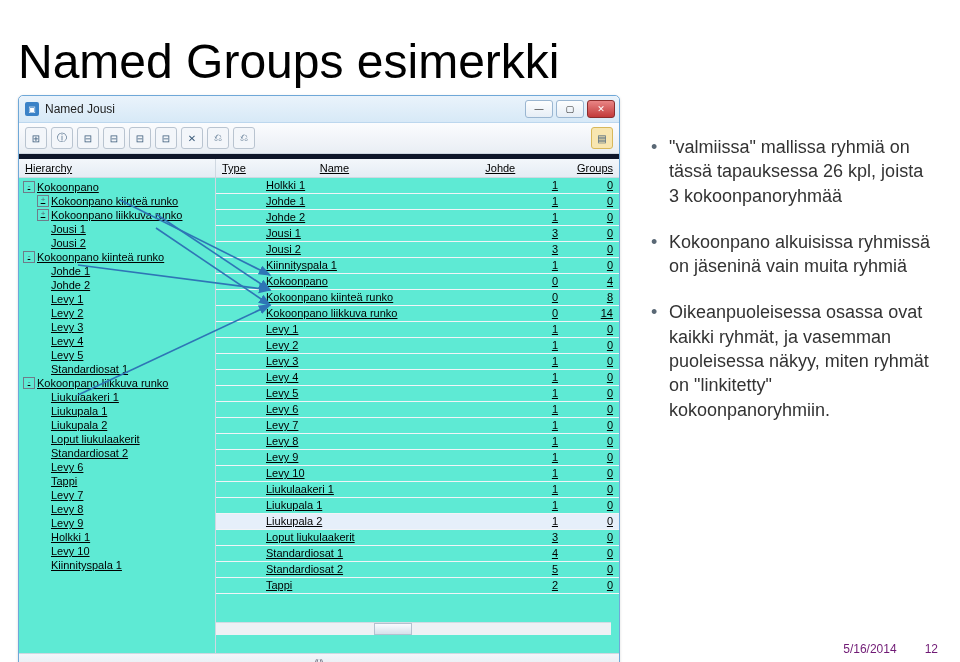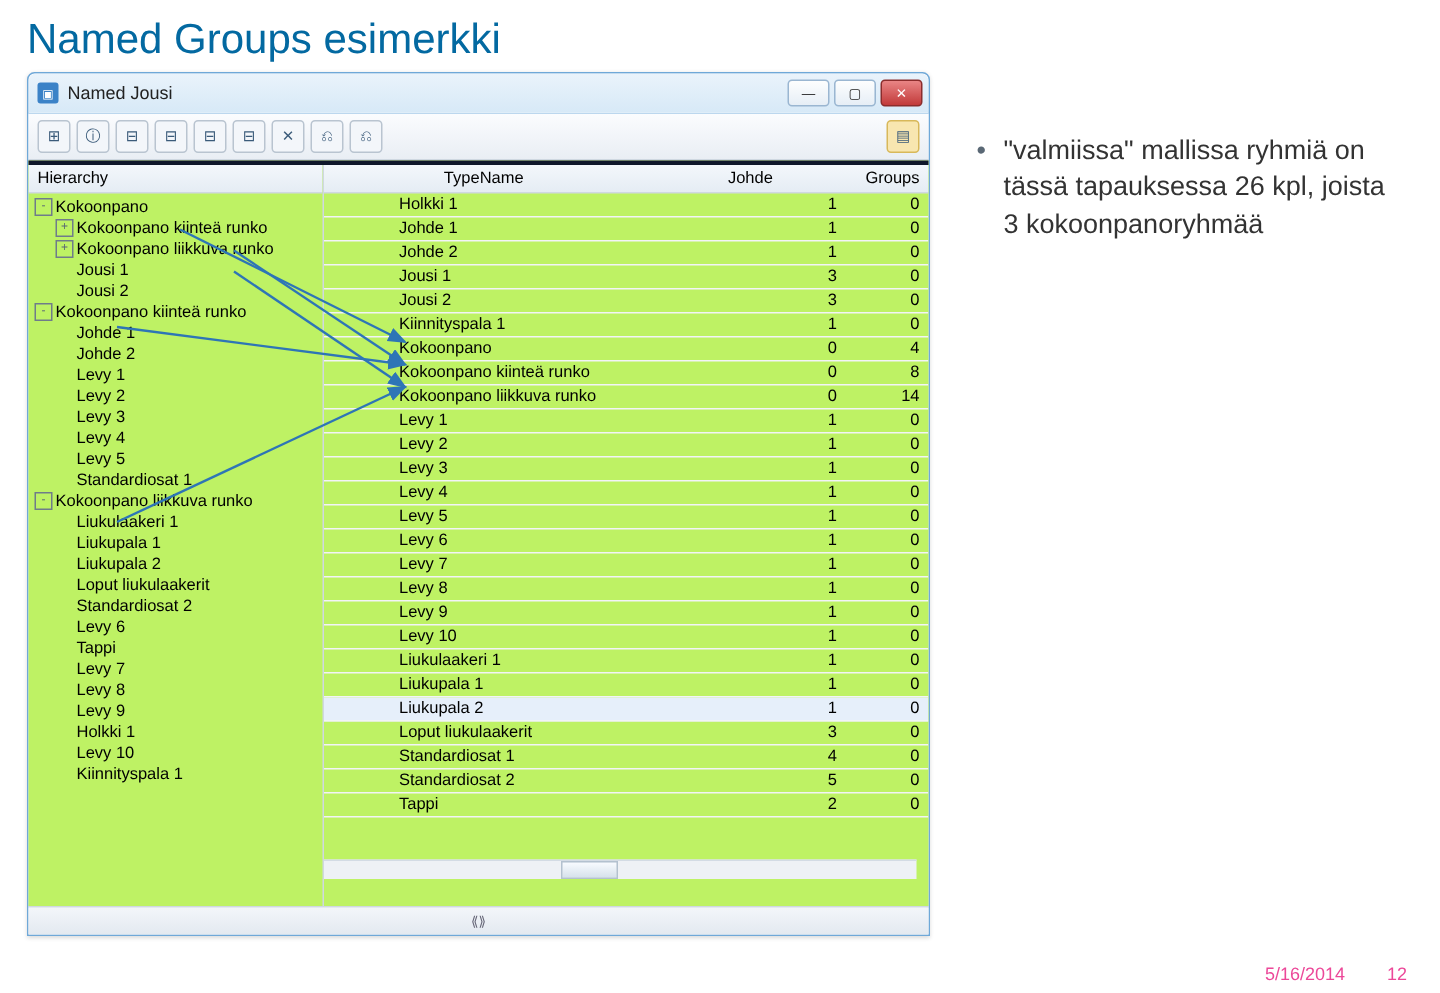--- a/index.html
+++ b/index.html
@@ -7,24 +7,25 @@
     padding: 0;
     width: 960px;
     height: 662px;
     font-family: Arial, sans-serif;
     background: #fff;
     color: #000;
     position: relative;
     overflow: hidden;
   }
   .page-title {
-    font-size: 28px;
-    color: #0369a1;
+    font-size: 48px;
+    color: #000000;
     font-weight: 400;
     padding: 10px 18px 6px 18px;
+    margin-top: 24px;
   }
   .layout {
     display: flex;
     padding: 0 18px;
   }
   .shot-wrap {
     flex: 0 0 605px;
     position: relative;
   }
   .window {
@@ -83,22 +84,23 @@
     background: #f3f6fa;
     display:flex; align-items:center; justify-content:center;
     font-size: 10px;
     color: #3b5b7a;
   }
   .tool-highlight { background:#f8e6b0; border-color:#d8b85a; }
 
   .panes {
     display: flex;
     height: 494px;
-    border-top: 3px solid #0f172a;
-    background: #bef264;
+    border-top: 5px solid #0f172a;
+    background: #5eead4;
+    text-decoration: underline;
   }
   .left-pane {
     flex: 0 0 196px;
     border-right: 1px solid #cfd8e1;
     overflow: hidden;
     font-size: 11px;
   }
   .pane-header {
     background: linear-gradient(#f3f7fb,#e5ecf4);
     border-bottom: 1px solid #cfd8e1;
@@ -116,21 +118,21 @@
   .tw { width:10px; height:10px; border:1px solid #6f7c8a; font-size:8px; line-height:8px; text-align:center; color:#5a6875; }
   .ind0 { padding-left: 0px; }
   .ind1 { padding-left: 14px; }
 
   .right-pane {
     flex: 1;
     overflow: hidden;
     font-size: 11px;
   }
   .right-pane .pane-header { display:flex; }
-  .col-type { flex:0 0 44px;text-align:right; }
+  .col-type { flex:0 0 44px; }
   .col-name { flex:1; }
   .col-el { flex:0 0 62px; text-align:right; }
   .col-gr { flex:0 0 55px; text-align:right; }
 
   .rows { height: 460px; overflow:hidden; }
   .row {
     display:flex;
     padding: 0 6px;
     line-height: 15px;
     border-bottom: 1px solid #f2f4f7;
@@ -171,21 +173,21 @@
     position: absolute;
     top: 0; left: 0;
     pointer-events: none;
   }
 
   .footer {
     position: absolute;
     bottom: 6px;
     right: 22px;
     font-size: 12px;
-    color: #ec4899;
+    color: #701a75;
     display:flex;
     gap: 28px;
   }
   .scroll-track {
     position:absolute;
     bottom:18px;
     left:204px;
     right:8px;
     height:12px;
     background:#eef1f5;
@@ -538,20 +540,22 @@
       <line x1="138" y1="133" x2="252" y2="210" stroke="#2E75B6" stroke-width="1.6" marker-end="url(#ah)"></line>
       <line x1="60" y1="170" x2="252" y2="195" stroke="#2E75B6" stroke-width="1.6" marker-end="url(#ah)"></line>
       <line x1="60" y1="300" x2="252" y2="210" stroke="#2E75B6" stroke-width="1.6" marker-end="url(#ah)"></line>
     </svg>
 
   </div>
 
   <div class="bullets">
     <ul>
       <li>"valmiissa" mallissa ryhmiä on tässä tapauksessa 26 kpl, joista 3 kokoonpanoryhmää</li>
+      <li>Kokoonpano alkuisissa ryhmissä on jäseninä vain muita ryhmiä</li>
+      <li>Oikeanpuoleisessa osassa ovat kaikki ryhmät, ja vasemman puoleisessa näkyy, miten ryhmät on "linkitetty" kokoonpanoryhmiin.</li>
     </ul>
   </div>
 </div>
 
 <div class="footer">
   <span>5/16/2014</span>
   <span>12</span>
 </div>
 
 </body></html>

